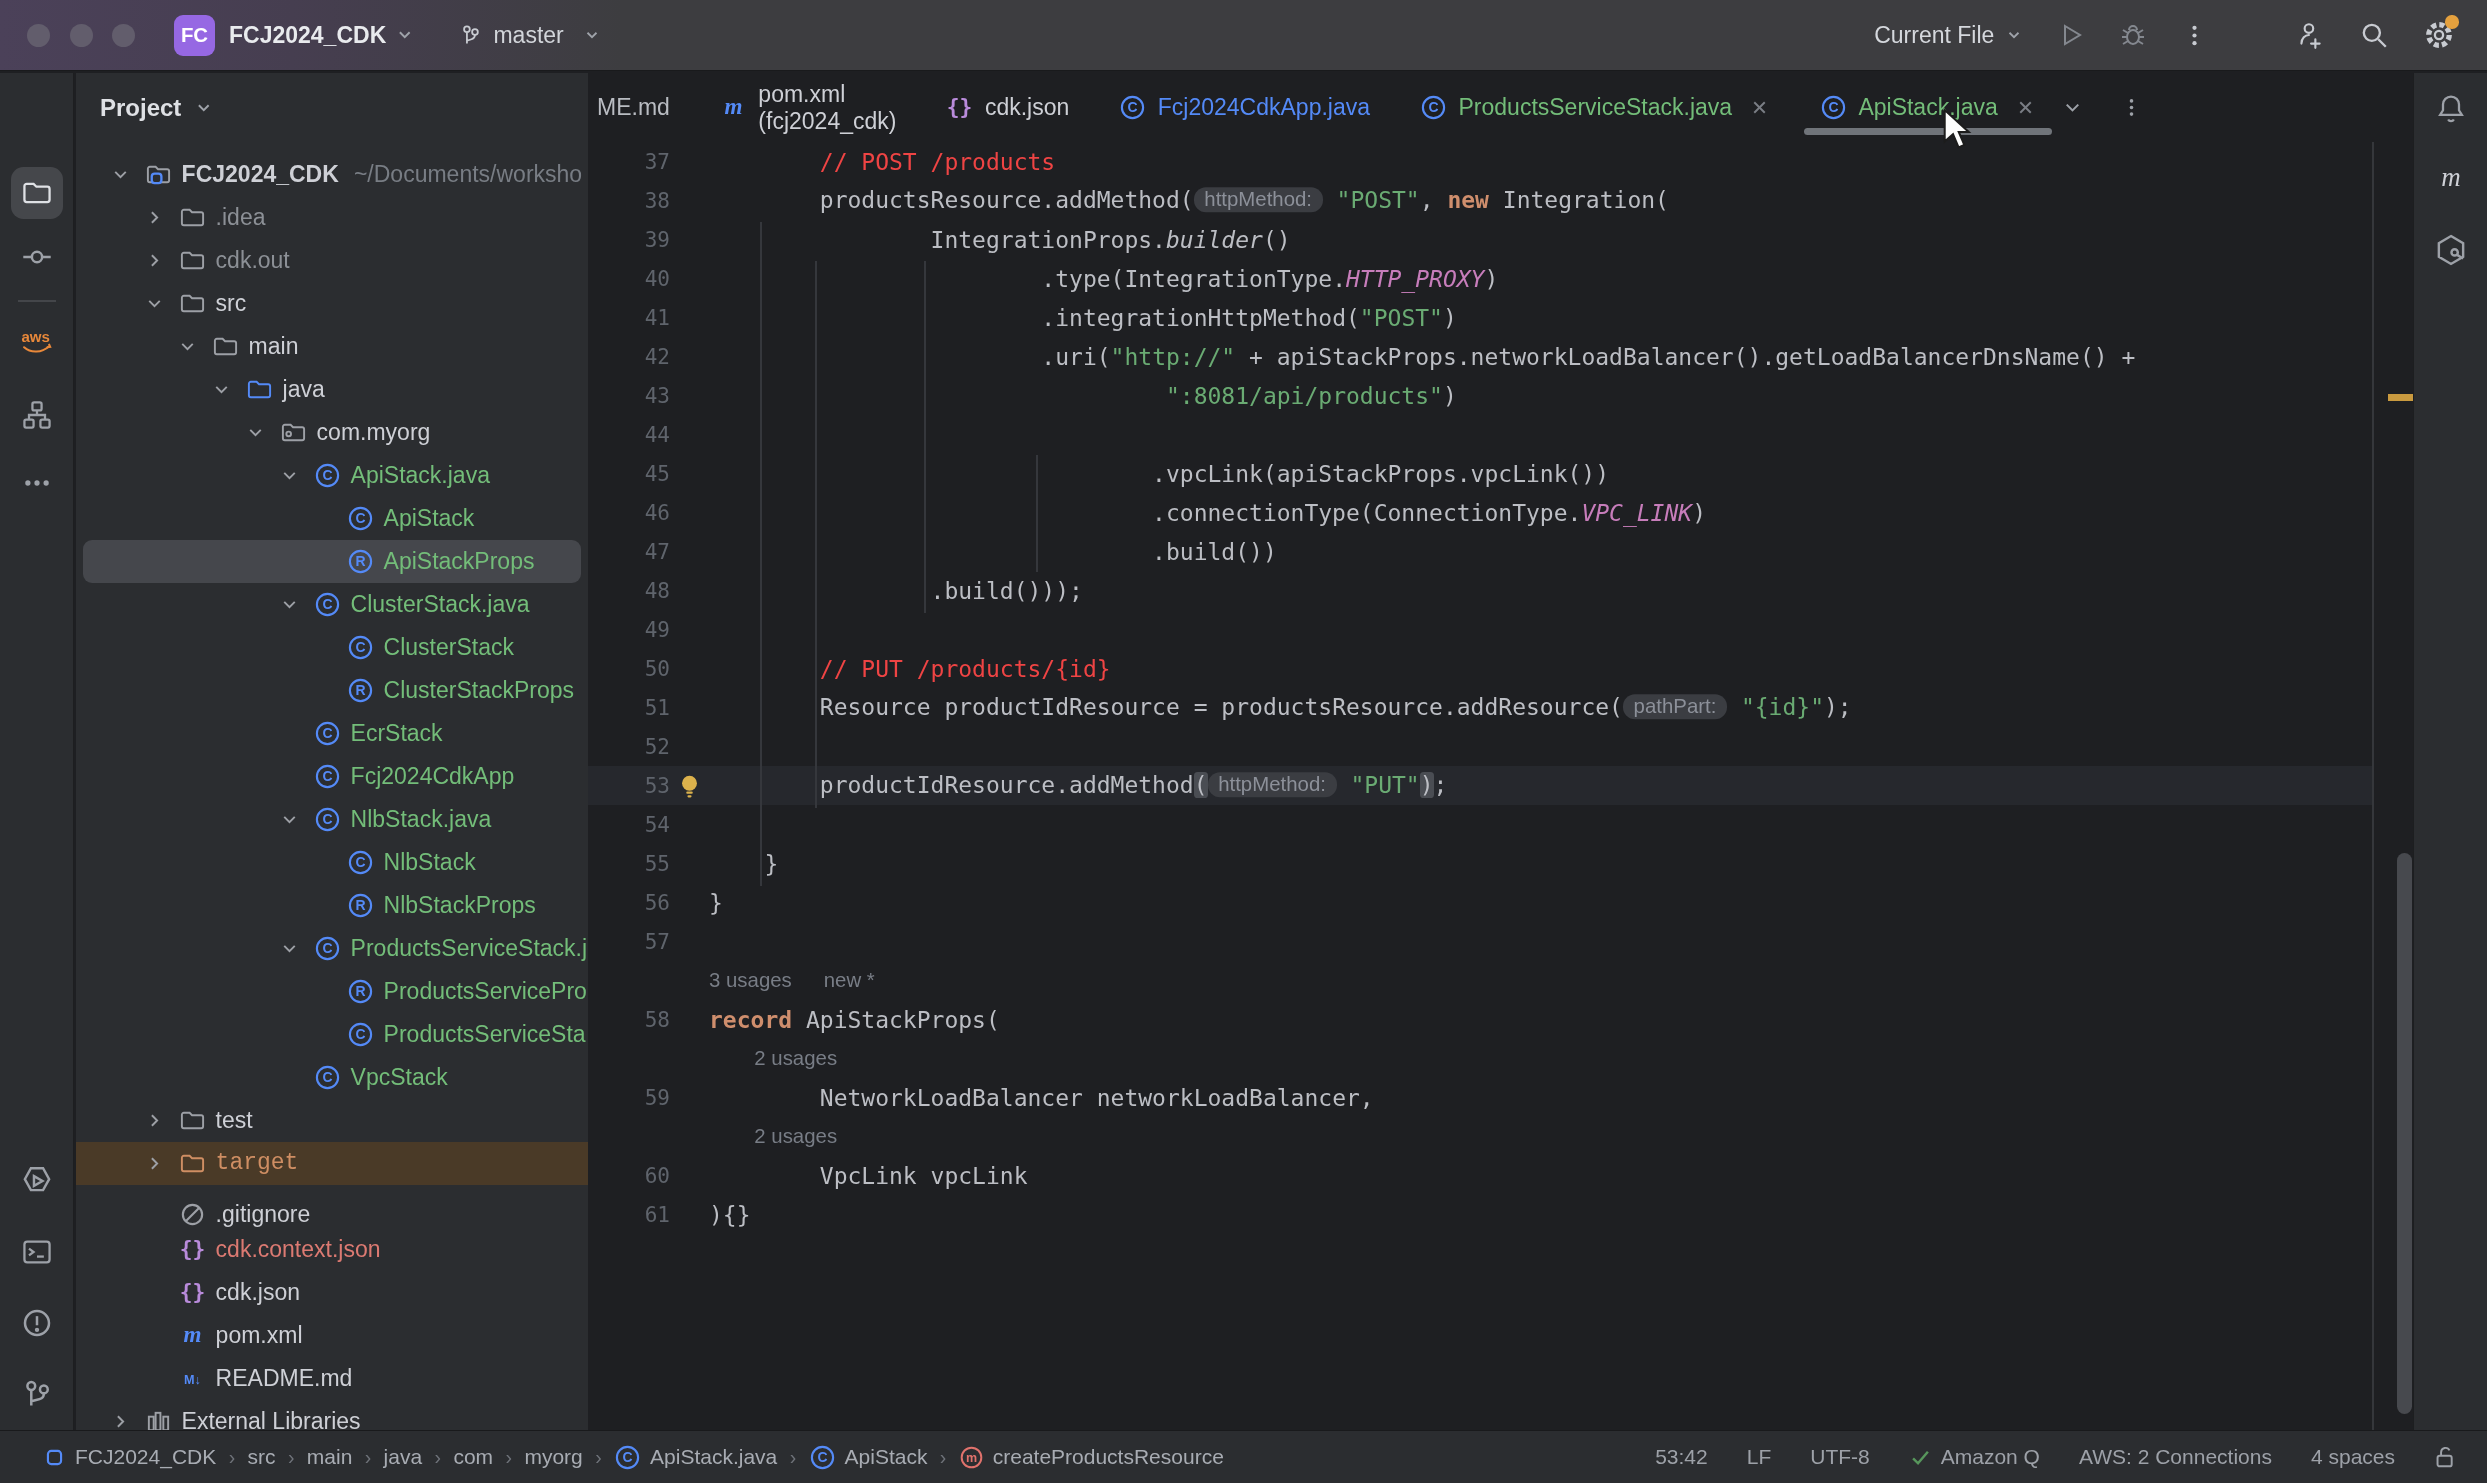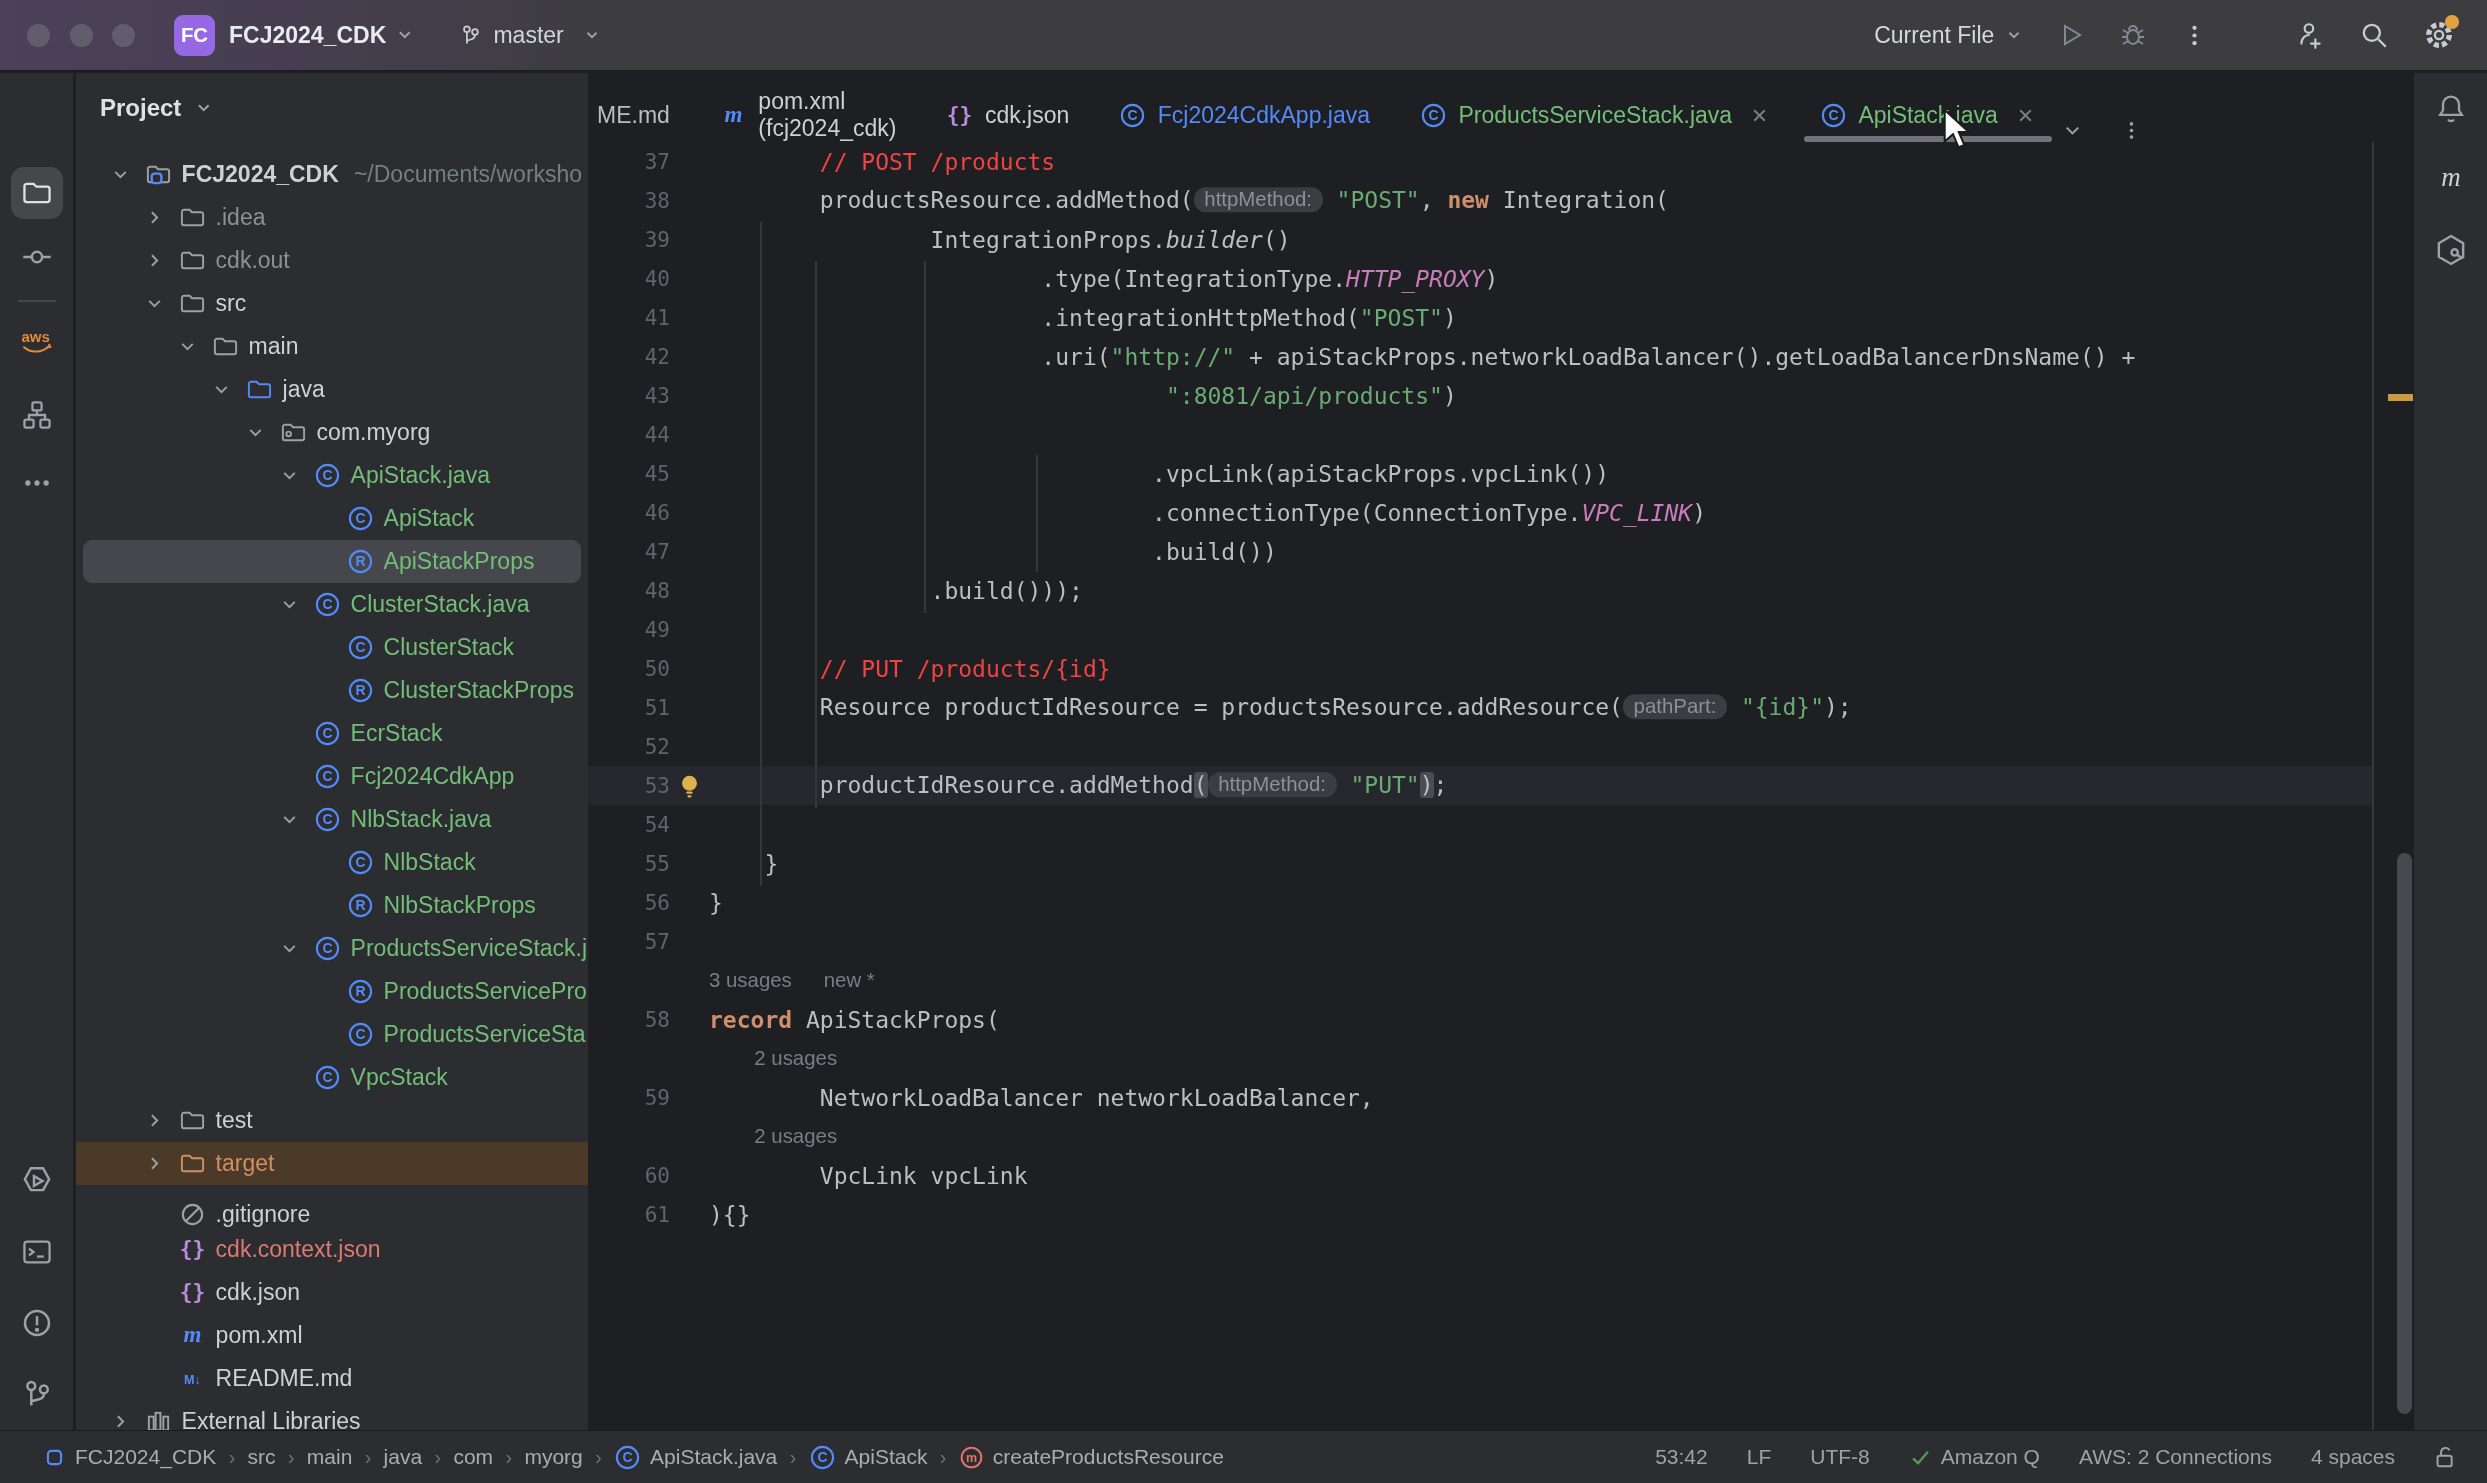--- a/index.html
+++ b/index.html
@@ -34,26 +34,26 @@
   .strip-div { position:absolute; left:18px; width:38px; height:1.8px; background:#44464a; }
 
   
   #panel { position:absolute; left:76px; top:73px; width:513px; height:1357px; background:#2b2d30; border-right:1.8px solid #191a1c; }
   #panel-header { height:69px; display:flex; align-items:center; padding-left:24px; color:#dfe1e5; font-size:24px; font-weight:700; gap:12.4px; }
   #tree { padding-top:10.7px; }
   .trow { height:43px; display:flex; align-items:center; gap:9.8px; font-size:23px; color:#ced0d6; white-space:nowrap; overflow:hidden; }
   .trow .chev { width:25px; display:inline-flex; color:#9da0a6; flex:none; }
   .trow .ticon { width:27px; display:inline-flex; flex:none; }
   .trow.sel { background:#45474c; border-radius:9px; margin:0 7px; }
-  .trow.rowtarget { background:#4a3a27; }
+  .trow.rowtarget { background:#4a3a27;font-family:Liberation Mono, monospace; }
   .t-dim { color:#8c9096; } .t-green { color:#73bd79; } .t-orange { color:#cf8e63; } .t-pink { color:#dc7a72; }
   .t-suffix { color:#787d84; margin-left:5.3px; }
 
   
-  #tabbar { position:absolute; left:588px; top:73px; width:1443px; height:69px; background:#1e1f22; display:flex; align-items:flex-end; }
+  #tabbar { position:absolute; left:588px; top:73px; width:1443px; height:69px; background:#1e1f22; display:flex; align-items:center; }
   .tab { position:relative; display:flex; align-items:center; gap:11.5px; padding:0 25px; font-size:23px; color:#ced0d6; }
   .tab.first { padding-left:9px; color:#b9bcc2; }
   .tab .underline { position:absolute; left:9px; right:9px; bottom:0px; height:6.2px; border-radius:3.6px; background:#70747a; }
   .tab-blue { color:#548af7; } .tab-green { color:#73bd79; }
   .tab .close { color:#7a7e85; font-size:25px; margin-left:5.3px; }
   #tab-extras { margin-left:auto; display:flex; align-items:center; gap:36px; padding-right:23px; color:#9da1a8; }
 
   
   #editor { position:absolute; left:588px; top:142px; width:2069px; height:1288px; background:#1e1f22; }
   #code-pane { position:absolute; left:0; top:0; width:1784px; height:1288px; }

